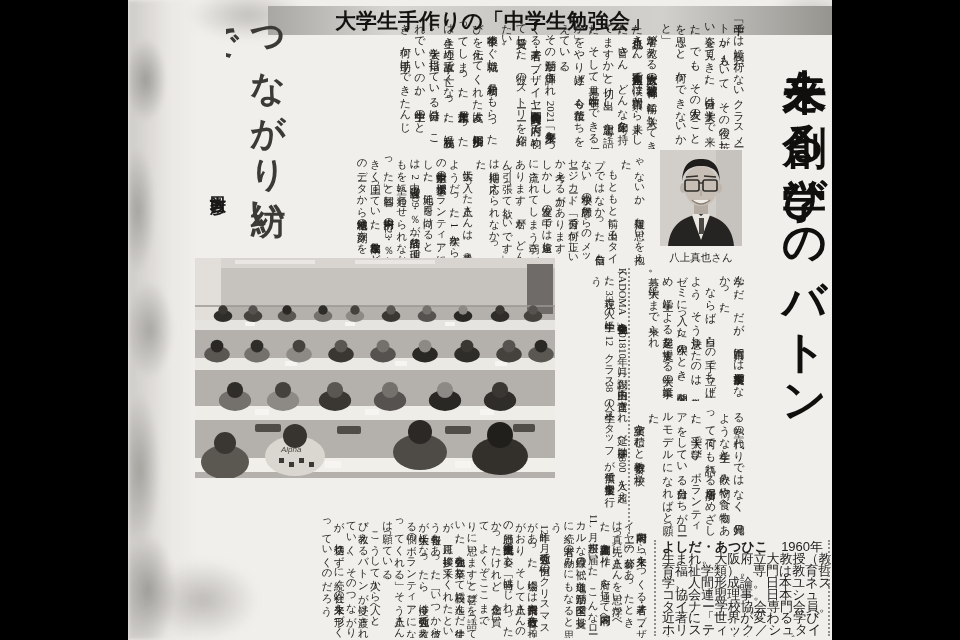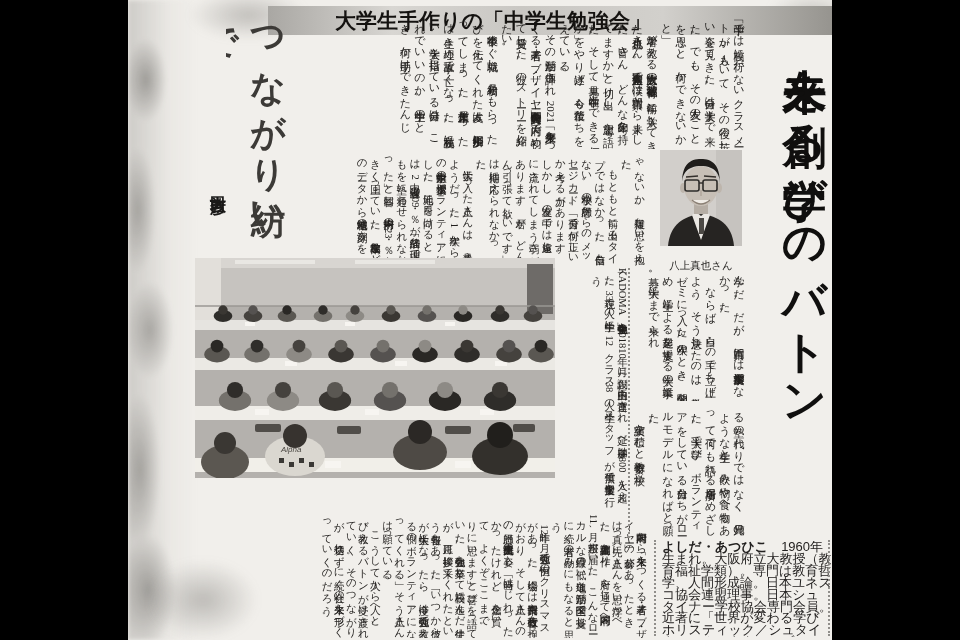--- a/index.html
+++ b/index.html
@@ -31,21 +31,21 @@
   .series-title{left:98px;top:4px;width:64px;height:256px;font-size:35px;font-weight:600;color:#3c3a37;letter-spacing:3px;}
   .author{left:76px;top:184px;width:24px;height:76px;font-size:16px;font-weight:700;
     font-family:"Liberation Sans","DejaVu Sans",sans-serif;color:#1a1918;}
   .block1{left:166px;top:16px;width:452px;height:133px;font-size:11px;line-height:14.5px;}
   .block2{left:166px;top:152px;width:352px;height:118px;font-size:10.5px;line-height:13.2px;}
   .block3a{left:504px;top:268px;width:114px;height:133px;font-size:11px;line-height:14.2px;}
   .block3b{left:504px;top:405px;width:114px;height:133px;font-size:11px;line-height:14.2px;}
   .kadoma-strip{left:430px;top:268px;width:70px;height:242px;font-size:10.5px;line-height:12.8px;}
   .block4{left:57px;top:514px;width:462px;height:124px;font-size:10.5px;line-height:12.1px;}
   .portrait-wrap{position:absolute;left:532px;top:150px;width:82px;}
-  .portrait-caption{margin-top:9px;text-align:center;font-size:10.5px;
+  .portrait-caption{margin-top:1px;text-align:center;font-size:10.5px;
     font-family:"Liberation Sans","DejaVu Sans",sans-serif;color:#262422;}
   .main-photo{position:absolute;left:67px;top:258px;width:360px;height:220px;}
   .photo-caption{position:absolute;left:67px;top:481px;width:360px;height:46px;
     font-family:"Liberation Sans","DejaVu Sans",sans-serif;font-size:10.5px;line-height:14.5px;
     text-align:center;white-space:pre-line;color:#232120;}
   .bio-box{position:absolute;left:534px;top:541px;width:170px;height:96px;
     font-family:"Liberation Sans","DejaVu Sans",sans-serif;font-size:13px;line-height:11.9px;
     overflow:hidden;color:#232120;}
   .bio-box .bio-name{font-weight:bold;}
   .vrule{position:absolute;width:0;border-left:2px dotted #908e8a;}

